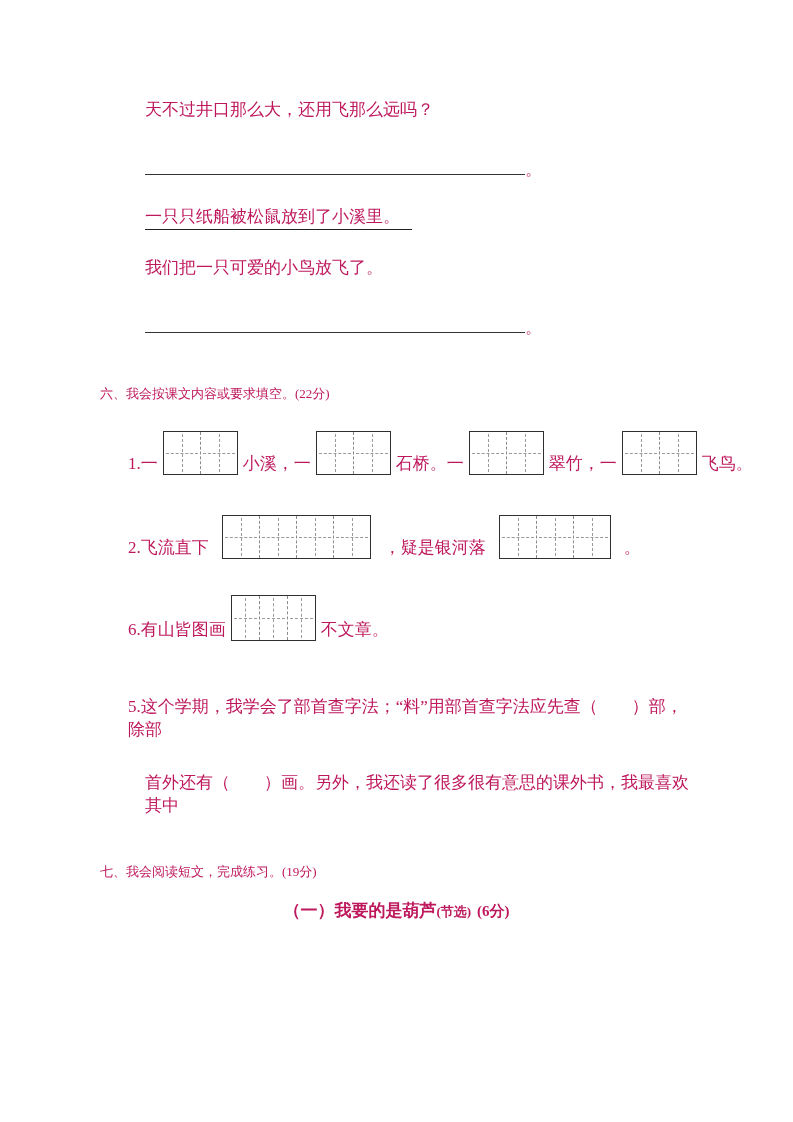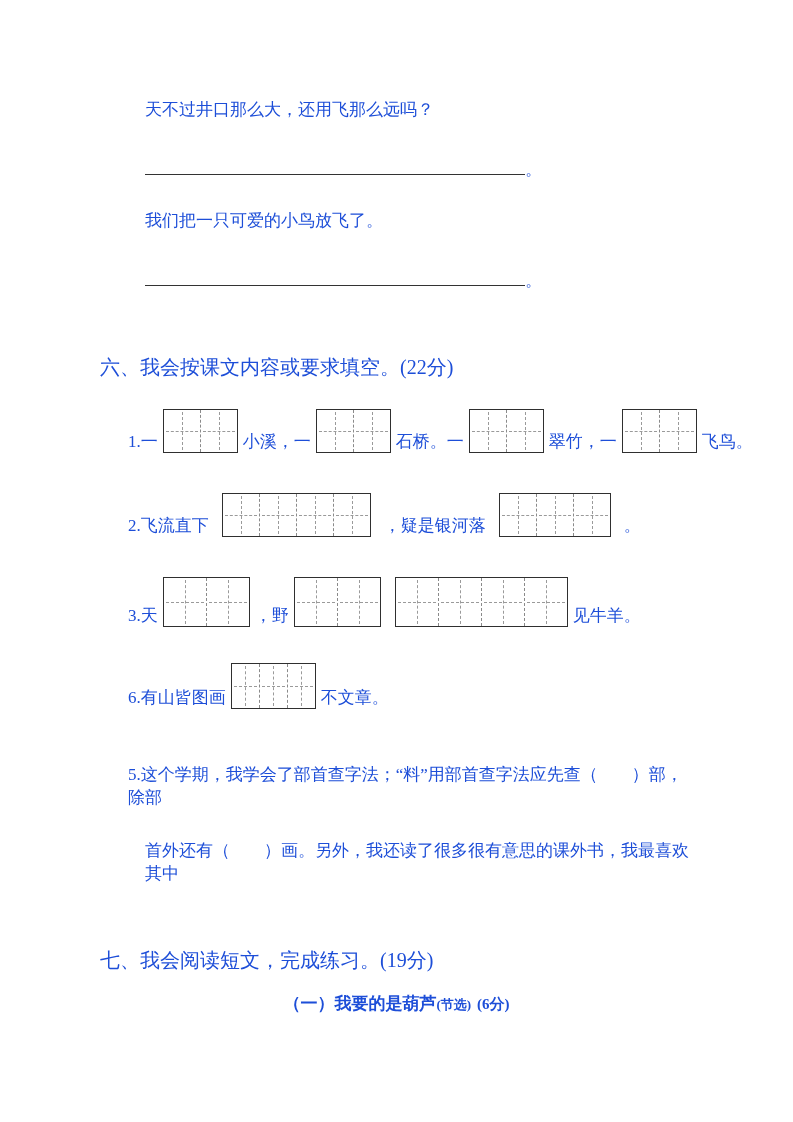--- a/index.html
+++ b/index.html
@@ -5,35 +5,35 @@
   html,body{margin:0;padding:0;background:#f2f2f2;}
   .page{
     position:relative;
     width:793px;height:1122px;
     margin:0 auto;
     background:#ffffff;
     box-sizing:border-box;
     padding:98px 100px 30px 100px;
     font-family:"Liberation Serif","DejaVu Serif",serif;
     font-size:17px;
-    color:#1d4ed8;
+    color:#be185d;
     overflow:hidden;
   }
   .q-line{margin-left:45px;}
   .ans-row{margin-top:36px;margin-left:45px;}
   .ans-line{
     display:inline-block;width:380px;height:1em;
     border-bottom:1px solid #333;vertical-align:baseline;
   }
   .item5-prompt{margin-top:32px;margin-left:28px;}
   .item5-prompt .score{margin-left:14px;}
   .example{margin-top:24px;margin-left:45px;}
   .example .ul{border-bottom:1px solid #222;padding-bottom:3px;padding-right:12px;}
   .sentence{margin-top:28px;margin-left:45px;}
-  .sec-heading{margin-top:62px;font-size:20px;font-weight:normal;}
+  .sec-heading{margin-top:46px;font-size:13px;font-weight:normal;}
   .fill-row{
     margin-left:28px;display:flex;align-items:flex-end;
     white-space:nowrap;
   }
   .fill-row span{flex:none;}
   .row-1{margin-top:28px;}
   .row-2{margin-top:40px;gap:8px;}
   .row-3{margin-top:40px;}
   .row-4{margin-top:36px;}
   .wgrid{
@@ -68,20 +68,23 @@
 
 <div class="page">
 
   <div class="q-line">天不过井口那么大，还用飞那么远吗？</div>
 
   <div class="ans-row">
     <span class="ans-line"></span><span>。</span>
   </div>
 
 
+  <div class="example">
+    <span class="ul">一只只纸船被松鼠放到了小溪里。</span>
+  </div>
 
   <div class="sentence">我们把一只可爱的小鸟放飞了。</div>
 
   <div class="ans-row">
     <span class="ans-line"></span><span>。</span>
   </div>
 
   <div class="sec-heading">六、我会按课文内容或要求填空。(22分)</div>
 
   <div class="fill-row row-1">
@@ -118,40 +121,20 @@
       </span>
     <span>，疑是银河落</span>
     <span class="wgrid">
         <span class="cell"></span>
         <span class="cell"></span>
         <span class="cell"></span>
       </span>
     <span>。</span>
   </div>
 
-  <div class="fill-row row-3">
-    <span>3.天</span>
-    <span class="wgrid lg">
-        <span class="cell"></span>
-        <span class="cell"></span>
-      </span>
-    <span>，野</span>
-    <span class="wgrid lg">
-        <span class="cell"></span>
-        <span class="cell"></span>
-      </span>
-    <span class="grid-gap"></span>
-    <span class="wgrid lg">
-        <span class="cell"></span>
-        <span class="cell"></span>
-        <span class="cell"></span>
-        <span class="cell"></span>
-      </span>
-    <span>见牛羊。</span>
-  </div>
 
   <div class="fill-row row-4">
     <span>6.有山皆图画</span>
     <span class="wgrid sm">
         <span class="cell"></span>
         <span class="cell"></span>
         <span class="cell"></span>
       </span>
     <span>不文章。</span>
   </div>

